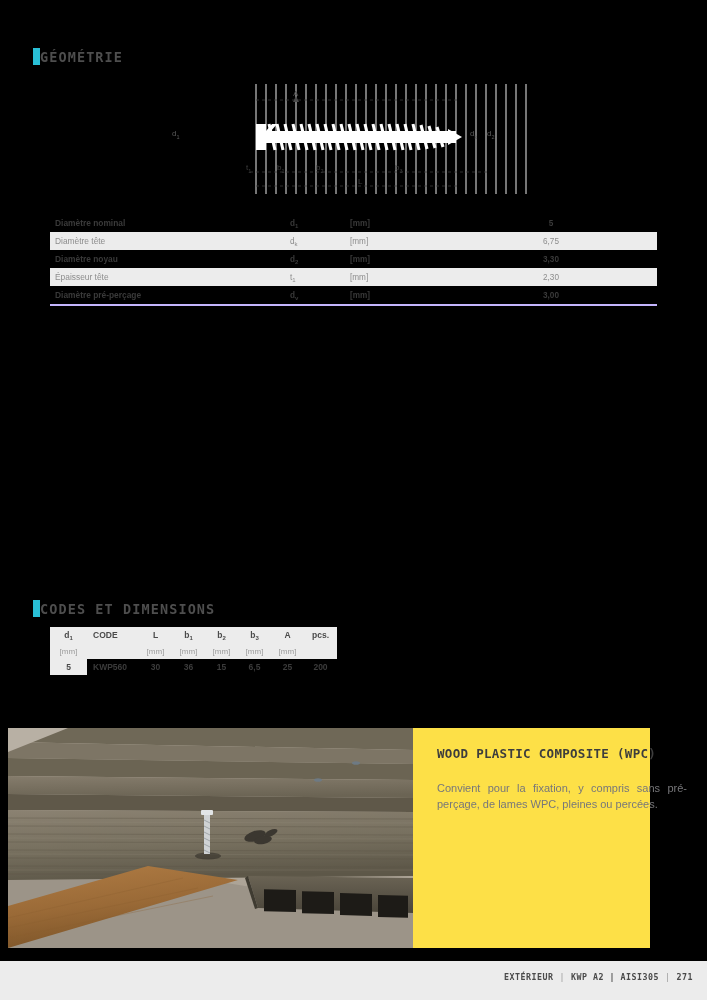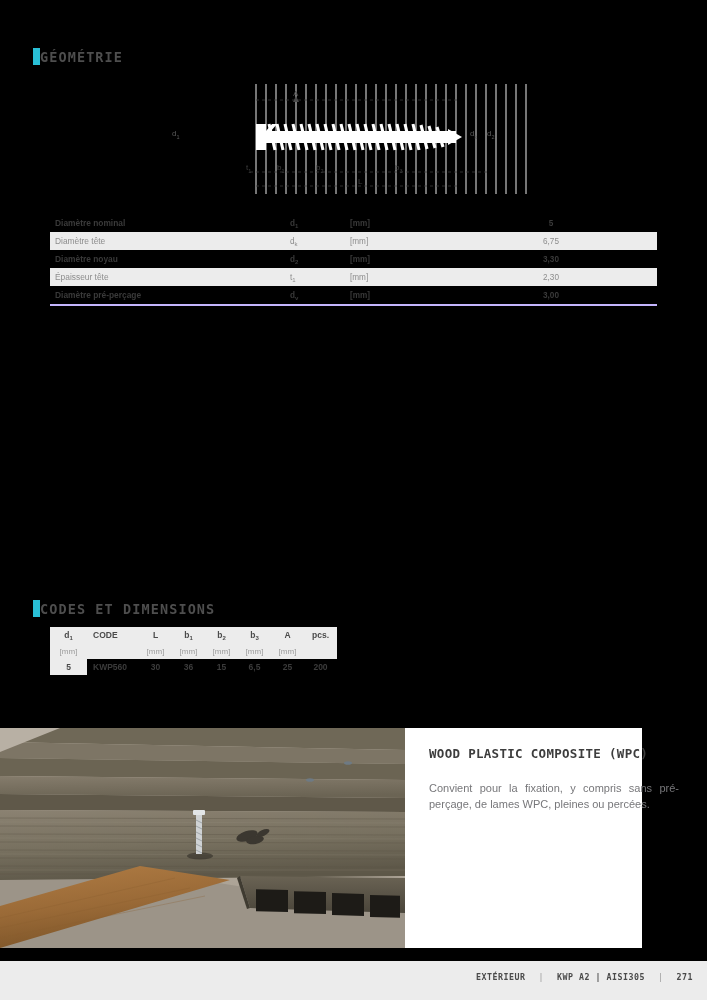--- a/index.html
+++ b/index.html
@@ -51,40 +51,40 @@
   .codes-table .c-d1   { width:37px; }
   .codes-table .c-code { width:52px; text-align:left; padding-left:6px !important; }
   .codes-table .c-pcs  { width:32px; }
   .codes-table tbody tr.dark td { background:#000; color:#3c3c3c; font-weight:bold; }
   .codes-table tbody tr.light td { background:#ececec; color:#8d8d8d; }
   .codes-table tbody tr.dark td.c-d1 { background:#ececec; color:#4a4a4a; }
   .codes-table tbody tr.light td.c-d1 { background:#ececec; color:#4a4a4a; font-weight:bold; }
   .codes-table sub { font-size:6px; vertical-align:baseline; position:relative; top:2px; }
 
   
-  .bottom-panel { position:absolute; left:0; top:728px; width:642px; height:220px; background:#ffffff; }
+  .bottom-panel { position:absolute; left:8px; top:728px; width:642px; height:220px; background:#fde047; }
   .photo { position:absolute; left:0; top:0; width:405px; height:220px; overflow:hidden; background:#6e6658; }
   .photo svg { display:block; }
   .info { position:absolute; left:429px; top:18px; width:250px; }
   .info-title {
     font-size:12.5px; font-weight:bold; color:#3d3d3d; letter-spacing:0.3px;
     font-family:"DejaVu Sans Mono", monospace; white-space:nowrap;
   }
   .info-text {
     margin-top:20px; font-size:11px; line-height:1.45; color:#77777a;
     text-align:justify;
   }
 
   
   .footer { position:absolute; left:0; top:961px; width:707px; height:39px; background:#ececec; }
   .footer-inner {
     position:absolute; right:14px; top:11px;
     font-size:8.3px; font-weight:bold; color:#4a4a4a; letter-spacing:0.5px;
     font-family:"DejaVu Sans Mono", monospace;
-    display:flex; align-items:center; gap:13px;
+    display:flex; align-items:center; gap:6px;
   }
   .footer-sep { color:#9a9a9a; font-weight:normal; }
 </style>
 </head>
 <body>
 
 <div class="page">
 
   <div class="section-head" style="left:33px; top:48px;">
     <span class="accent-bar"></span>

